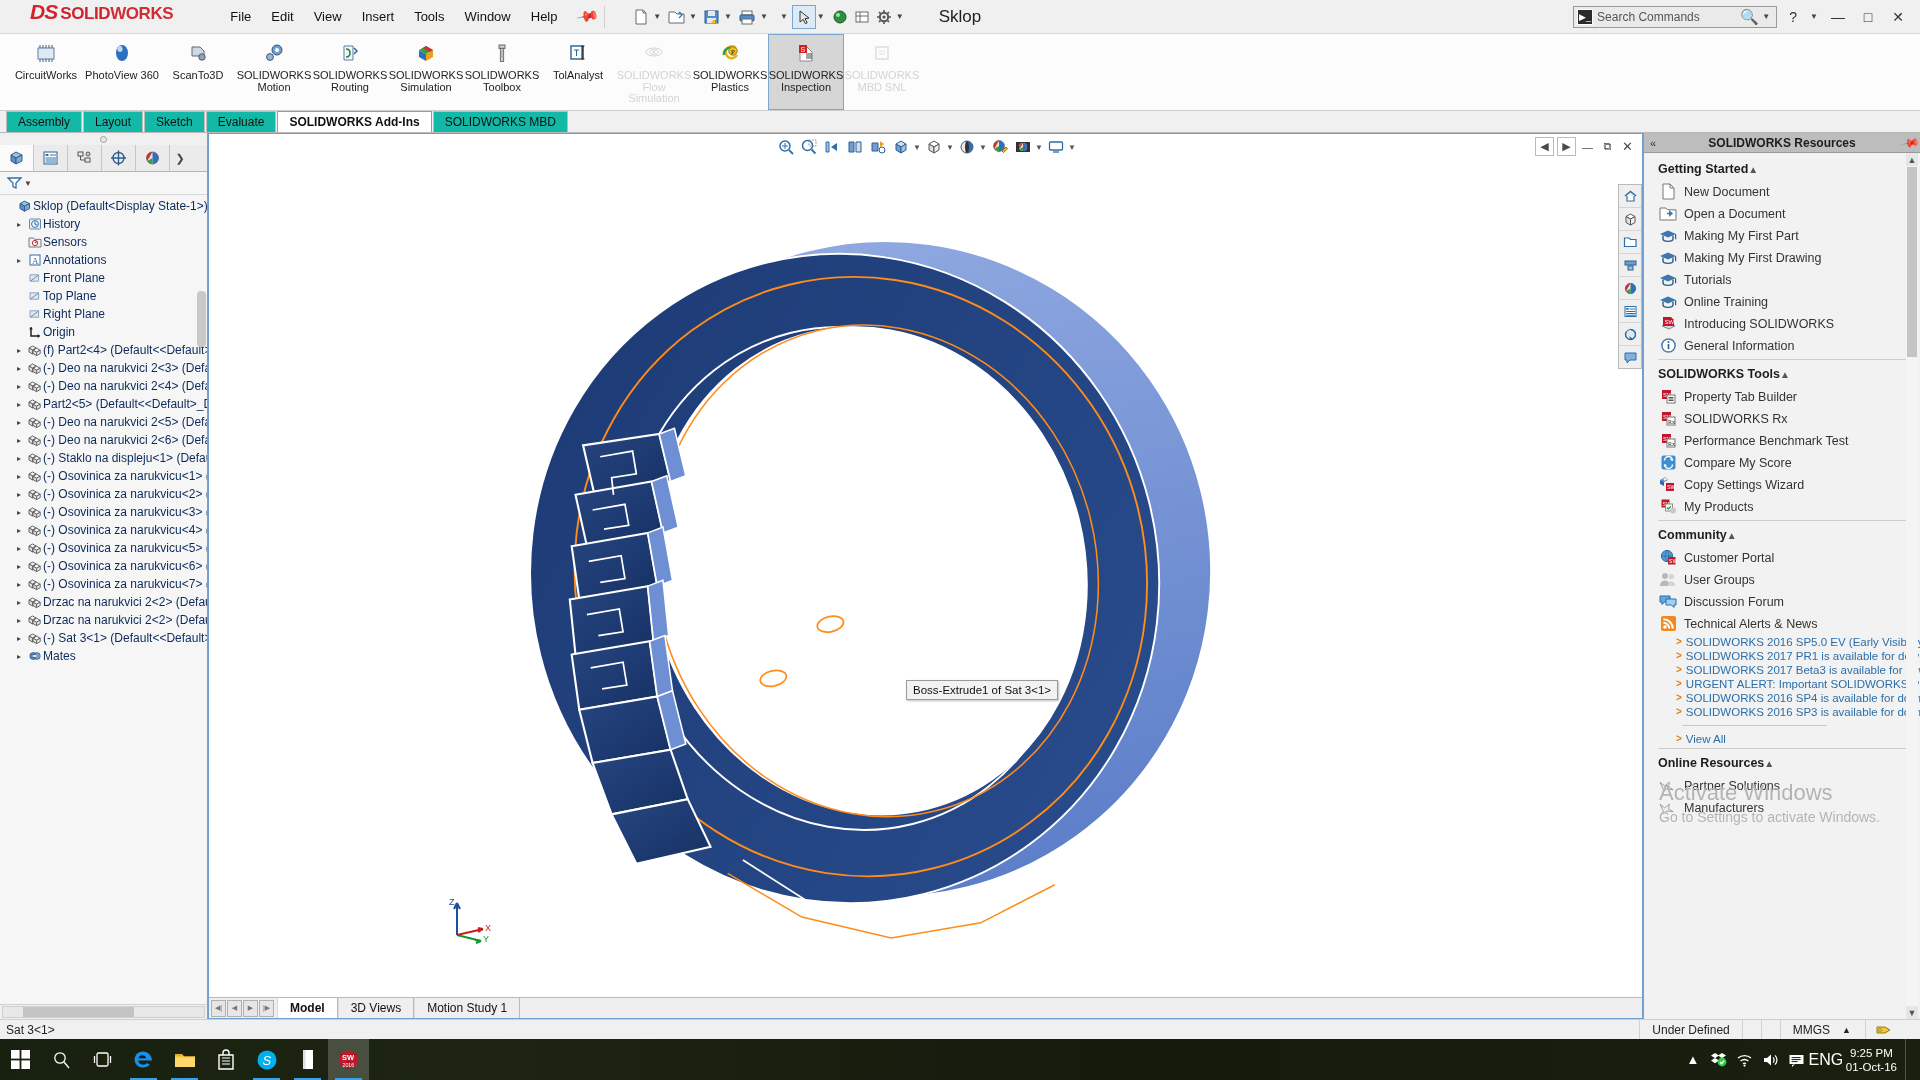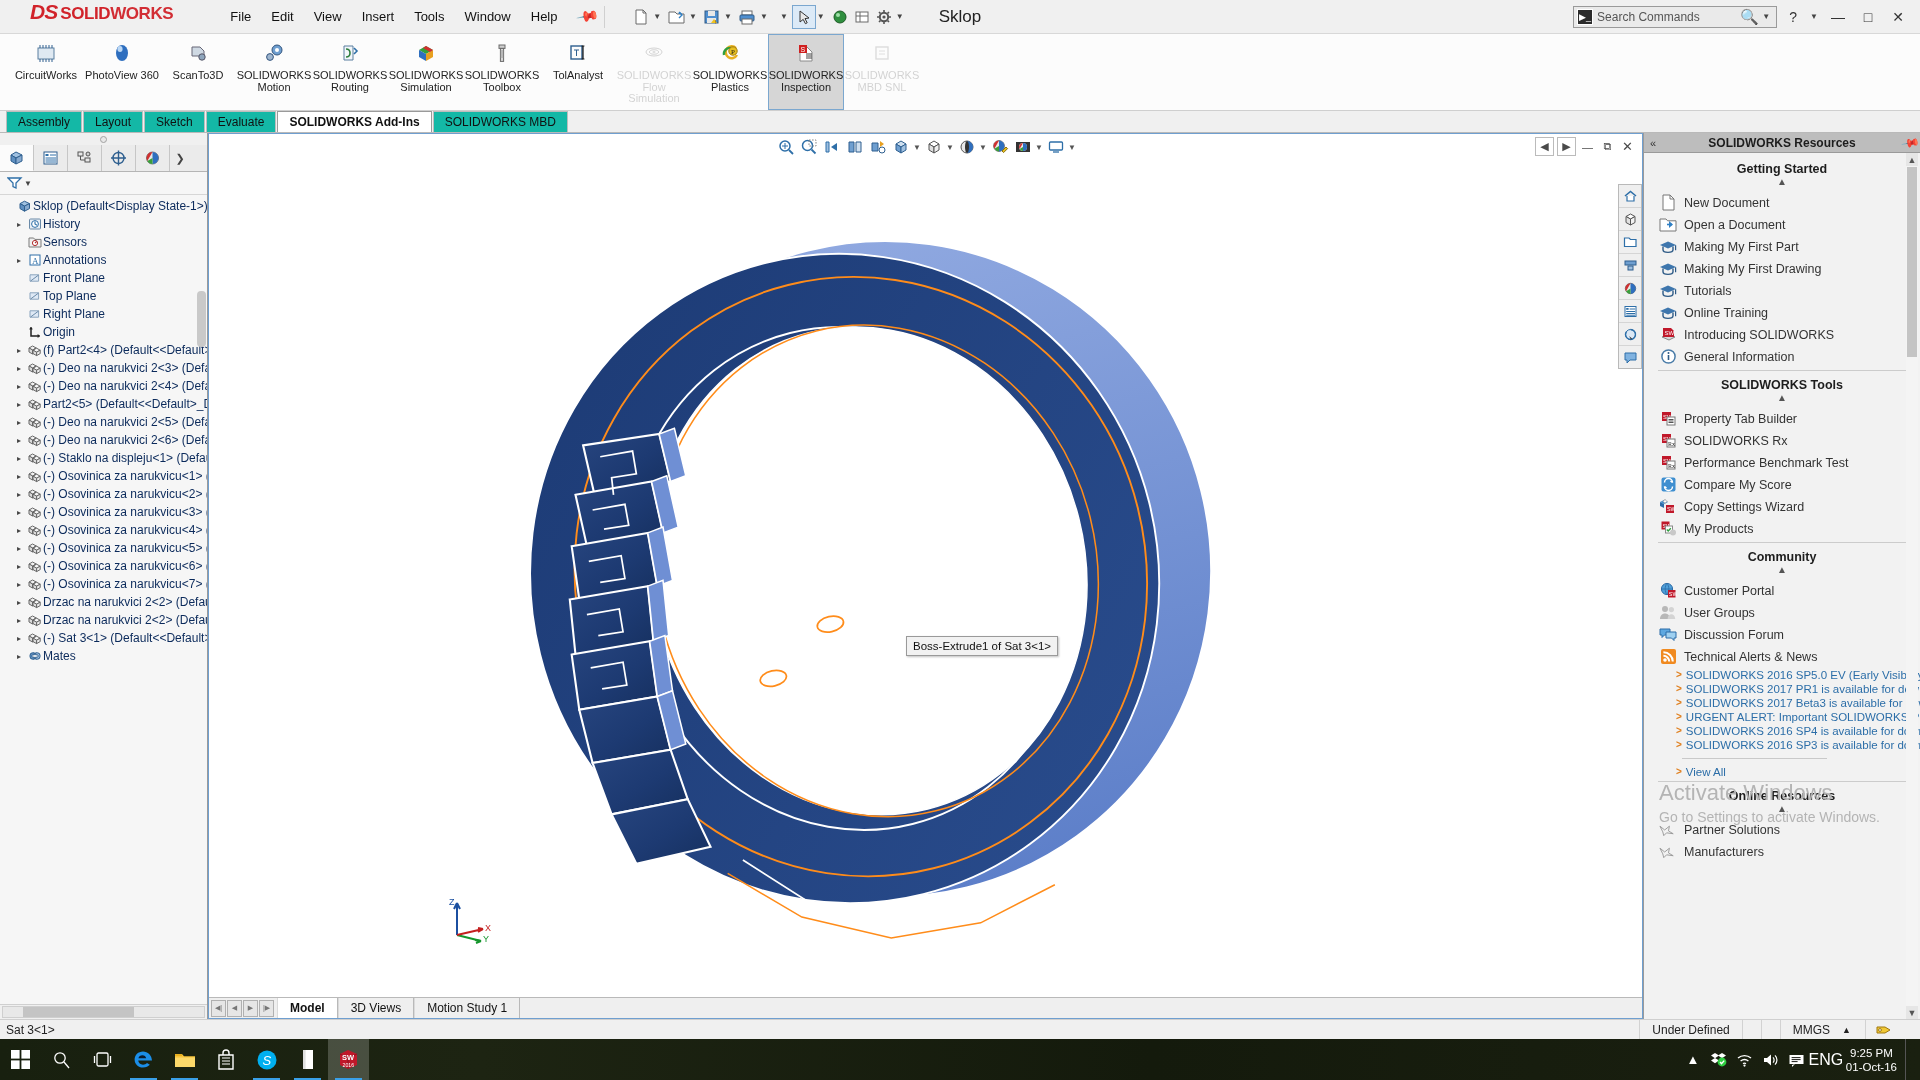--- a/index.html
+++ b/index.html
@@ -116,21 +116,21 @@
      border-left:1px solid #9a9a9a;}
   .rp-head{height:19px;background:#bdbdbd;display:flex;align-items:center;
      border-bottom:1px solid #9a9a9a;}
   .rp-head .cc{width:18px;text-align:center;font-size:11px;color:#333;cursor:default;}
   .rp-head .ttl{flex:1;text-align:center;font-size:12px;font-weight:bold;color:#1d1d1d;}
   .rp-head .pin{width:18px;text-align:center;font-size:12px;color:#333;transform:rotate(35deg);}
   .rp-body{flex:1;overflow:hidden;position:relative;background:#f2f2f2;padding:0 0 0 0;}
   .rp-inner{padding:0 12px 0 14px;}
   .sec-h{display:flex;align-items:center;justify-content:flex-start;
      font-size:12.5px;font-weight:bold;color:#1d1d1d;padding:7px 2px 5px 0;
-     border-top:1px solid #cccccc;margin-top:2px;cursor:default;flex-direction:column;}
+     border-top:1px solid #cccccc;margin-top:2px;cursor:default;}
   .sec-h.first{border-top:none;}
   .sec-h .chev{font-size:10px;color:#555;}
   .rlink{display:flex;align-items:center;gap:7px;padding:2px 0 3px 1px;font-size:12.5px;
      color:#333;cursor:default;}
   .rlink .ri{width:18px;height:17px;display:flex;align-items:center;justify-content:center;flex:none;}
   .newsitem{display:flex;align-items:flex-start;gap:4px;font-size:11.5px;color:#2c6ea8;
      padding:1px 0 1px 18px;cursor:default;white-space:nowrap;}
   .newsitem .gt{color:#e08020;font-weight:bold;font-size:10px;}
   .newsrule{height:1px;background:#c9c9c9;margin:6px 18px 6px 24px;width:145px;}
   .rp-scroll{position:absolute;right:2px;top:0;bottom:0;width:12px;background:#f0f0f0;}
@@ -1076,21 +1076,21 @@
             <g fill="none" stroke="#ffffff" stroke-width="1.8">
               <path d="M440 760 L520 806 L620 828 L720 812 L800 772"></path>
               <path d="M468 736 L540 782 L628 804 L716 790 L788 752"></path>
             </g>
             <g fill="none" stroke="#ff8c1a" stroke-width="1.6">
               <path d="M452 750 L530 796 L624 818 L718 802 L796 762"></path>
             </g>
           </g>
         </svg>
 
-        <div class="tooltip" style="left:697px;top:476px;">Boss-Extrude1 of Sat 3&lt;1&gt;</div>
+        <div class="tooltip" style="left:697px;top:520px;">Boss-Extrude1 of Sat 3&lt;1&gt;</div>
 
         <svg class="triad" viewBox="0 0 50 50">
           <path d="M10 40 L10 8" stroke="#1b4fa0" stroke-width="2"></path>
           <path d="M10 8 L7 14 M10 8 L13 14" stroke="#1b4fa0" stroke-width="2" fill="none"></path>
           <text x="2" y="10" font-size="9" fill="#1b4fa0" font-family="sans-serif">Z</text>
           <path d="M10 40 L34 46" stroke="#15962d" stroke-width="2"></path>
           <path d="M34 46 L28 45 M34 46 L29 48" stroke="#15962d" stroke-width="2" fill="none"></path>
           <text x="36" y="47" font-size="9" fill="#15962d" font-family="sans-serif">Y</text>
           <path d="M10 40 L36 34" stroke="#c41f1f" stroke-width="2"></path>
           <path d="M36 34 L31 33 M36 34 L31 37" stroke="#c41f1f" stroke-width="2" fill="none"></path>

